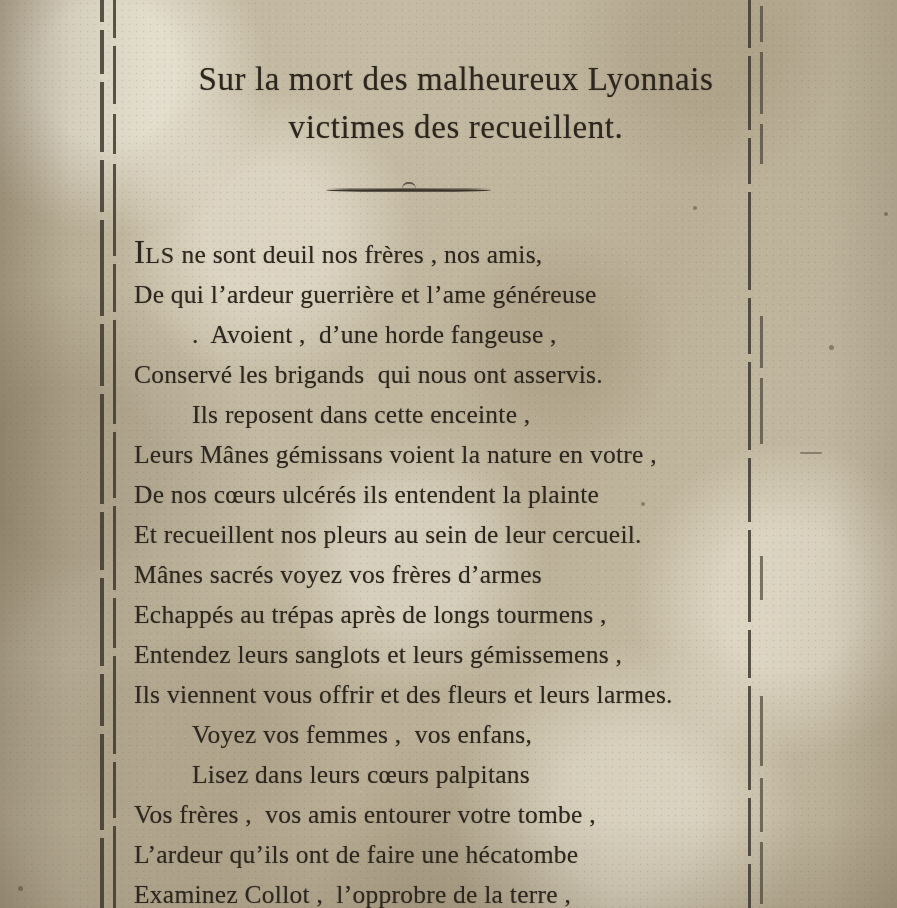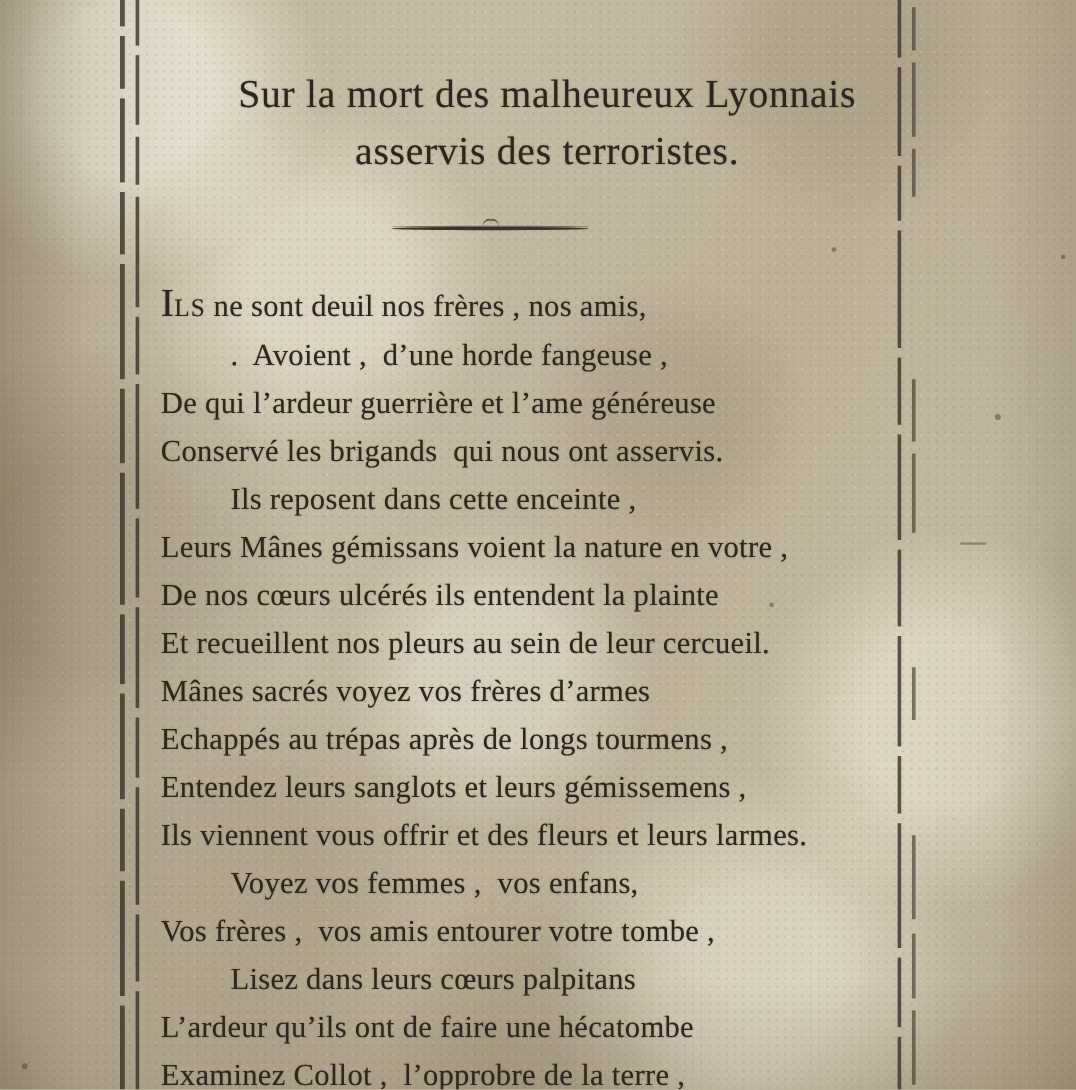--- a/index.html
+++ b/index.html
@@ -130,21 +130,21 @@
     line-height: 40px;
     color: #2d271f;
     text-shadow: 0 0 1.1px rgba(62,52,38,0.5);
   }
   .verse {
     white-space: pre;
     letter-spacing: 0.25px;
   }
   .verse.indent-1 { padding-left: 58px; }
   .verse .smallcaps {
-    font-size: 21px;
+    font-size: 24px;
     letter-spacing: 0.8px;
   }
   .verse .dropcap {
     font-size: 33px;
     line-height: 0;
   }
 
   
   .blot {
     position: absolute;
@@ -219,41 +219,41 @@
   <div class="blot" style="left:693px;top:206px;width:4px;height:4px;"></div>
   <div class="blot" style="left:829px;top:345px;width:5px;height:5px;"></div>
   <div class="blot" style="left:884px;top:212px;width:4px;height:4px;"></div>
   <div class="blot" style="left:641px;top:502px;width:4px;height:4px;"></div>
   <div class="blot" style="left:800px;top:452px;width:22px;height:2px;border-radius:1px;"></div>
   <div class="blot" style="left:18px;top:886px;width:5px;height:5px;"></div>
 
   <div id="text-block">
 
     <div class="title-line" id="title-1">Sur la mort des malheureux Lyonnais</div>
-    <div class="title-line" id="title-2">asservis des terroristes.</div>
+    <div class="title-line" id="title-2">victimes des recueillent.</div>
 
     <div id="divider">
       <div class="lens"></div>
       <div class="lens thin"></div>
       <div class="tick"></div>
     </div>
 
     <div id="poem">
         <div class="verse"><span class="dropcap">I</span><span class="smallcaps">LS</span><span> ne sont deuil nos frères , nos amis,</span></div>
+        <div class="verse"><span>De qui l’ardeur guerrière et l’ame généreuse</span></div>
         <div class="verse indent-1"><span>.  Avoient ,  d’une horde fangeuse ,</span></div>
-        <div class="verse"><span>De qui l’ardeur guerrière et l’ame généreuse</span></div>
         <div class="verse"><span>Conservé les brigands  qui nous ont asservis.</span></div>
         <div class="verse indent-1"><span>Ils reposent dans cette enceinte ,</span></div>
         <div class="verse"><span>Leurs Mânes gémissans voient la nature en votre ,</span></div>
         <div class="verse"><span>De nos cœurs ulcérés ils entendent la plainte</span></div>
         <div class="verse"><span>Et recueillent nos pleurs au sein de leur cercueil.</span></div>
         <div class="verse"><span>Mânes sacrés voyez vos frères d’armes</span></div>
         <div class="verse"><span>Echappés au trépas après de longs tourmens ,</span></div>
         <div class="verse"><span>Entendez leurs sanglots et leurs gémissemens ,</span></div>
         <div class="verse"><span>Ils viennent vous offrir et des fleurs et leurs larmes.</span></div>
         <div class="verse indent-1"><span>Voyez vos femmes ,  vos enfans,</span></div>
+        <div class="verse indent-1"><span>Lisez dans leurs cœurs palpitans</span></div>
         <div class="verse"><span>Vos frères ,  vos amis entourer votre tombe ,</span></div>
-        <div class="verse indent-1"><span>Lisez dans leurs cœurs palpitans</span></div>
         <div class="verse"><span>L’ardeur qu’ils ont de faire une hécatombe</span></div>
         <div class="verse"><span>Examinez Collot ,  l’opprobre de la terre ,</span></div>
       </div>
   </div>
 </div>
 
 </body></html>

